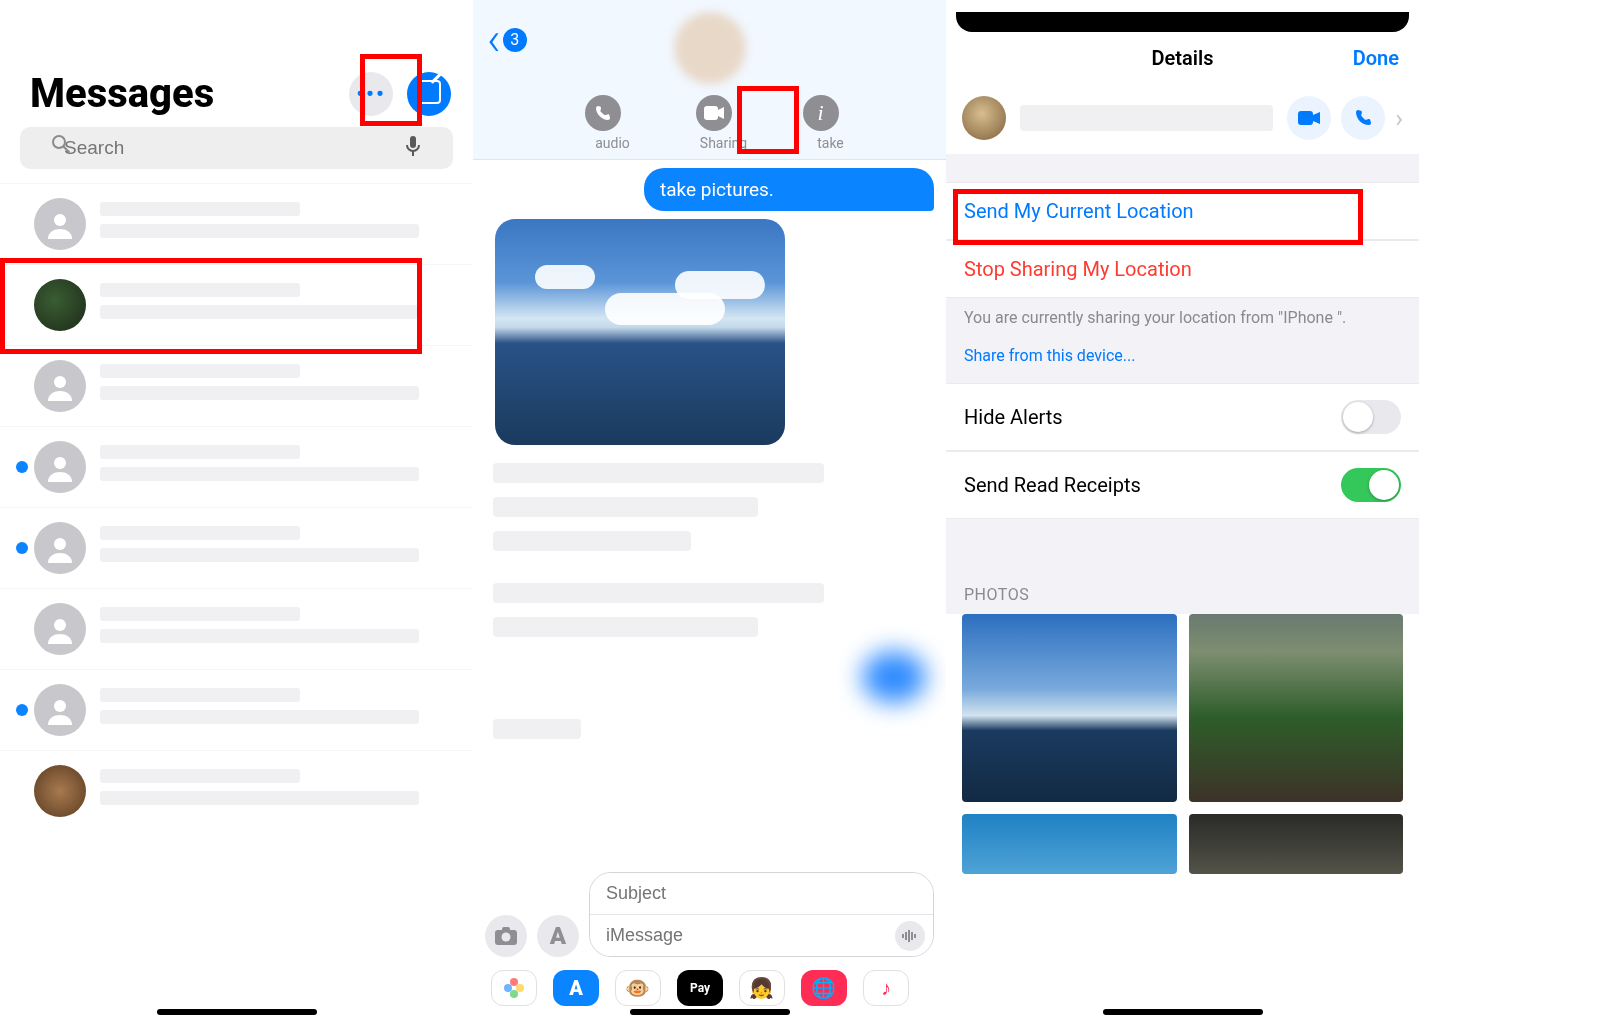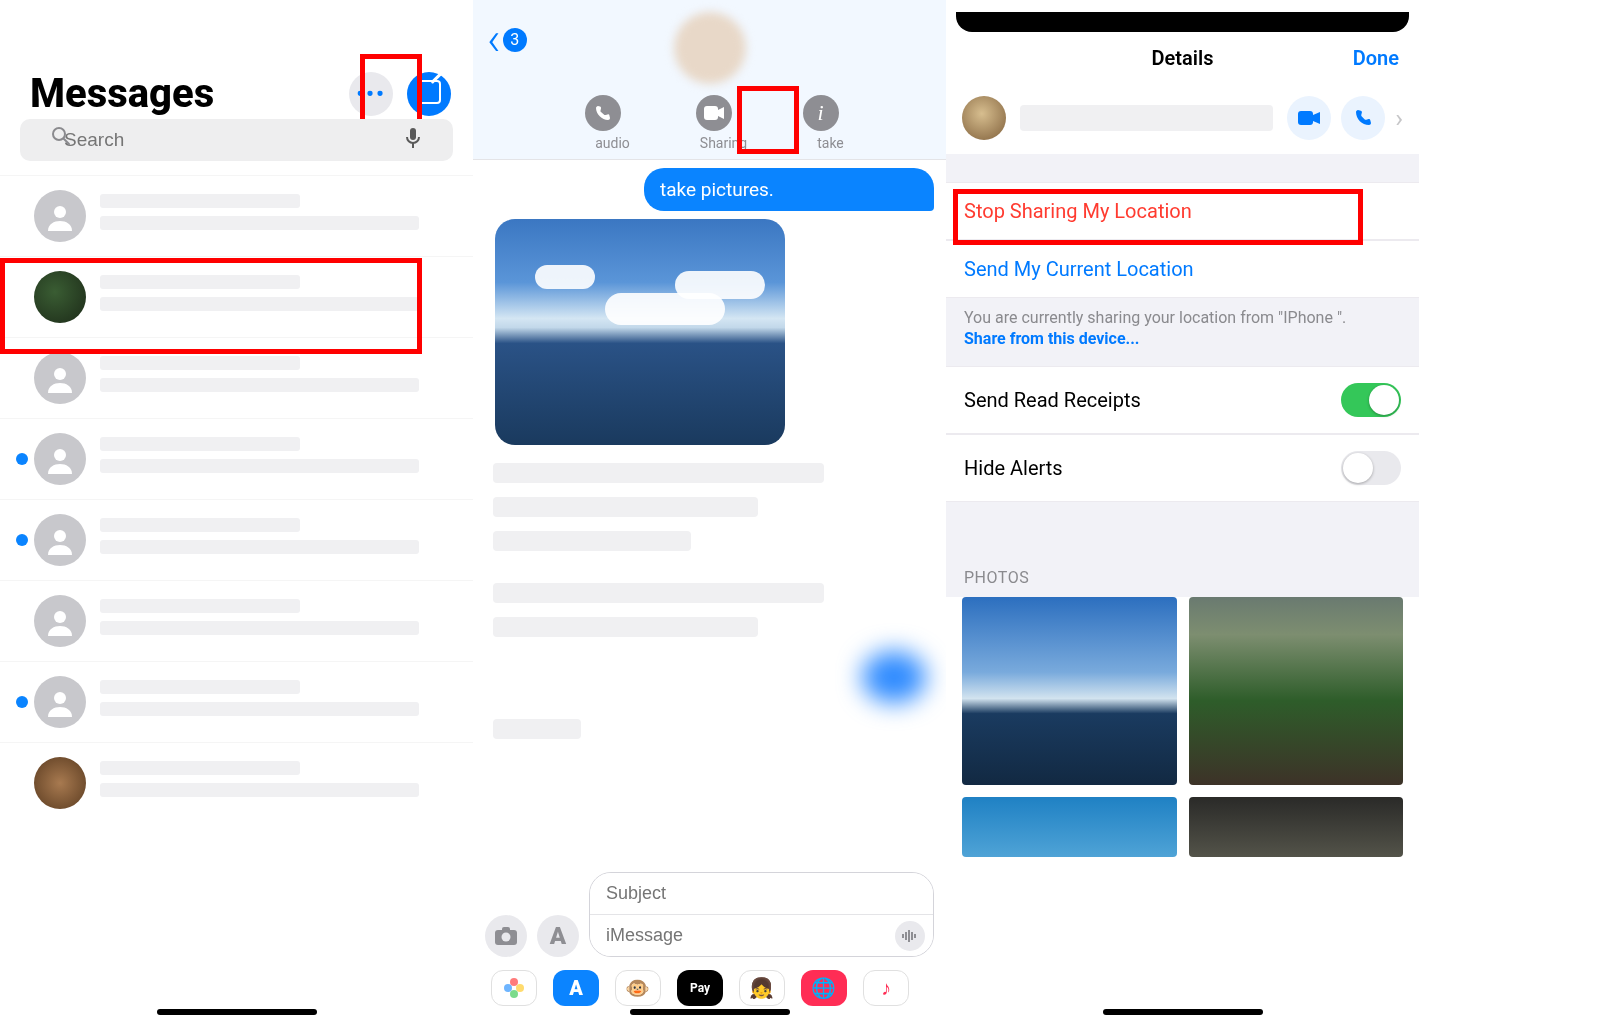--- a/index.html
+++ b/index.html
@@ -12,21 +12,21 @@
     overflow: hidden;
   }
   .panel { height: 100%; position: relative; }
   .panel-left   { width: 473px; background: #fff; }
   .panel-mid    { width: 473px; background: #fff; }
   .panel-right  { width: 473px; background: #fff; }
 
   
   .msg-header {
     display: flex; align-items: center; justify-content: space-between;
-    padding: 70px 22px 2px 30px;
+    padding: 70px 22px 10px 30px;
   }
   .msg-title { font-size: 40px; font-weight: 800; }
   .msg-header-btns { display: flex; gap: 14px; align-items: center; }
   .circle-btn {
     width: 44px; height: 44px; border-radius: 50%;
     display: flex; align-items: center; justify-content: center;
     cursor: pointer;
   }
   .circle-btn.grey { background: #e9e9ed; color: #007aff; font-size: 22px; letter-spacing: 2px; font-weight: 700; }
   .circle-btn.blue { background: #007aff; color: #fff; }
@@ -131,21 +131,21 @@
   .disclose { color:#c6c6c8; font-size:26px; }
 
   .section-gap { height: 28px; background:#f2f2f7; }
   .row-item {
     padding: 16px 18px; font-size:20px; border-top:1px solid #eceaef; border-bottom:1px solid #eceaef; background:#fff;
     display:flex; align-items:center; justify-content:space-between;
   }
   .row-link-blue { color:#007aff; cursor:pointer; }
   .row-link-red  { color:#ff3b30; cursor:pointer; }
   .footer-note { background:#f2f2f7; padding: 10px 18px 18px 18px; font-size:16px; color:#8a8a8e; }
-  .footer-link { color:#007aff; display:block; margin-top:2px; cursor:pointer;font-weight:bold; }
+  .footer-link { color:#007aff; display:block; margin-top:19px; cursor:pointer; }
 
   .toggle { width:60px; height:34px; border-radius:17px; background:#e9e9ed; position:relative; cursor:pointer; }
   .toggle.on { background:#34c759; }
   .toggle .knob { position:absolute; top:2px; width:30px; height:30px; background:#fff; border-radius:50%; box-shadow:0 1px 3px rgba(0,0,0,.3); transition:.2s; left:2px; }
   .toggle.on .knob { left:28px; }
 
   .photos-label { color:#8a8a8e; font-size:16px; padding: 56px 18px 10px; letter-spacing: 0.5px; background:#f2f2f7; }
   .photo-grid { display:grid; grid-template-columns:1fr 1fr; gap:12px; padding: 0 16px; }
   .ph { width:100%; height:188px; border-radius:4px; }
   .ph1 { background: linear-gradient(to bottom,#2c6fbf 0%, #79aadc 40%, #d2e3ef 54%, #1a3b60 62%, #122942 100%); }
@@ -436,40 +436,40 @@
         <svg width="20" height="20" viewBox="0 0 20 20">
             <path d="M5 2C4 2 3 3 3 4c0 7 6 13 13 13 1 0 2-1 2-2l-.7-2.8c-.2-.8-1-1.3-1.8-1.1l-2.2.6c-.6.2-1.3 0-1.8-.5L8.8 8.5c-.5-.5-.7-1.2-.5-1.8l.6-2.2c.2-.8-.3-1.6-1.1-1.8L5 2z" fill="#007aff"></path>
           </svg>
       </div>
       <span class="disclose">›</span>
     </div>
   </div>
 
   <div class="section-gap"></div>
 
+  <div class="row-item row-link-blue">
+    <span>Send My Current Location</span>
+  </div>
   <div class="row-item row-link-red">
     <span>Stop Sharing My Location</span>
-  </div>
-  <div class="row-item row-link-blue">
-    <span>Send My Current Location</span>
   </div>
   <div class="footer-note">
     <span>You are currently sharing your location from "IPhone ".</span>
     <span class="footer-link">Share from this device...</span>
   </div>
 
   <div class="row-item">
+    <span>Hide Alerts</span>
+    <span class="toggle">
+        <span class="knob"></span>
+      </span>
+  </div>
+  <div class="row-item">
     <span>Send Read Receipts</span>
     <span class="toggle on">
-        <span class="knob"></span>
-      </span>
-  </div>
-  <div class="row-item">
-    <span>Hide Alerts</span>
-    <span class="toggle">
         <span class="knob"></span>
       </span>
   </div>
 
   <div class="section-gap" style="height:10px"></div>
   <div class="photos-label">PHOTOS</div>
   <div class="photo-grid">
     <div class="ph ph1"></div>
     <div class="ph ph2"></div>
     <div class="ph ph3"></div>

